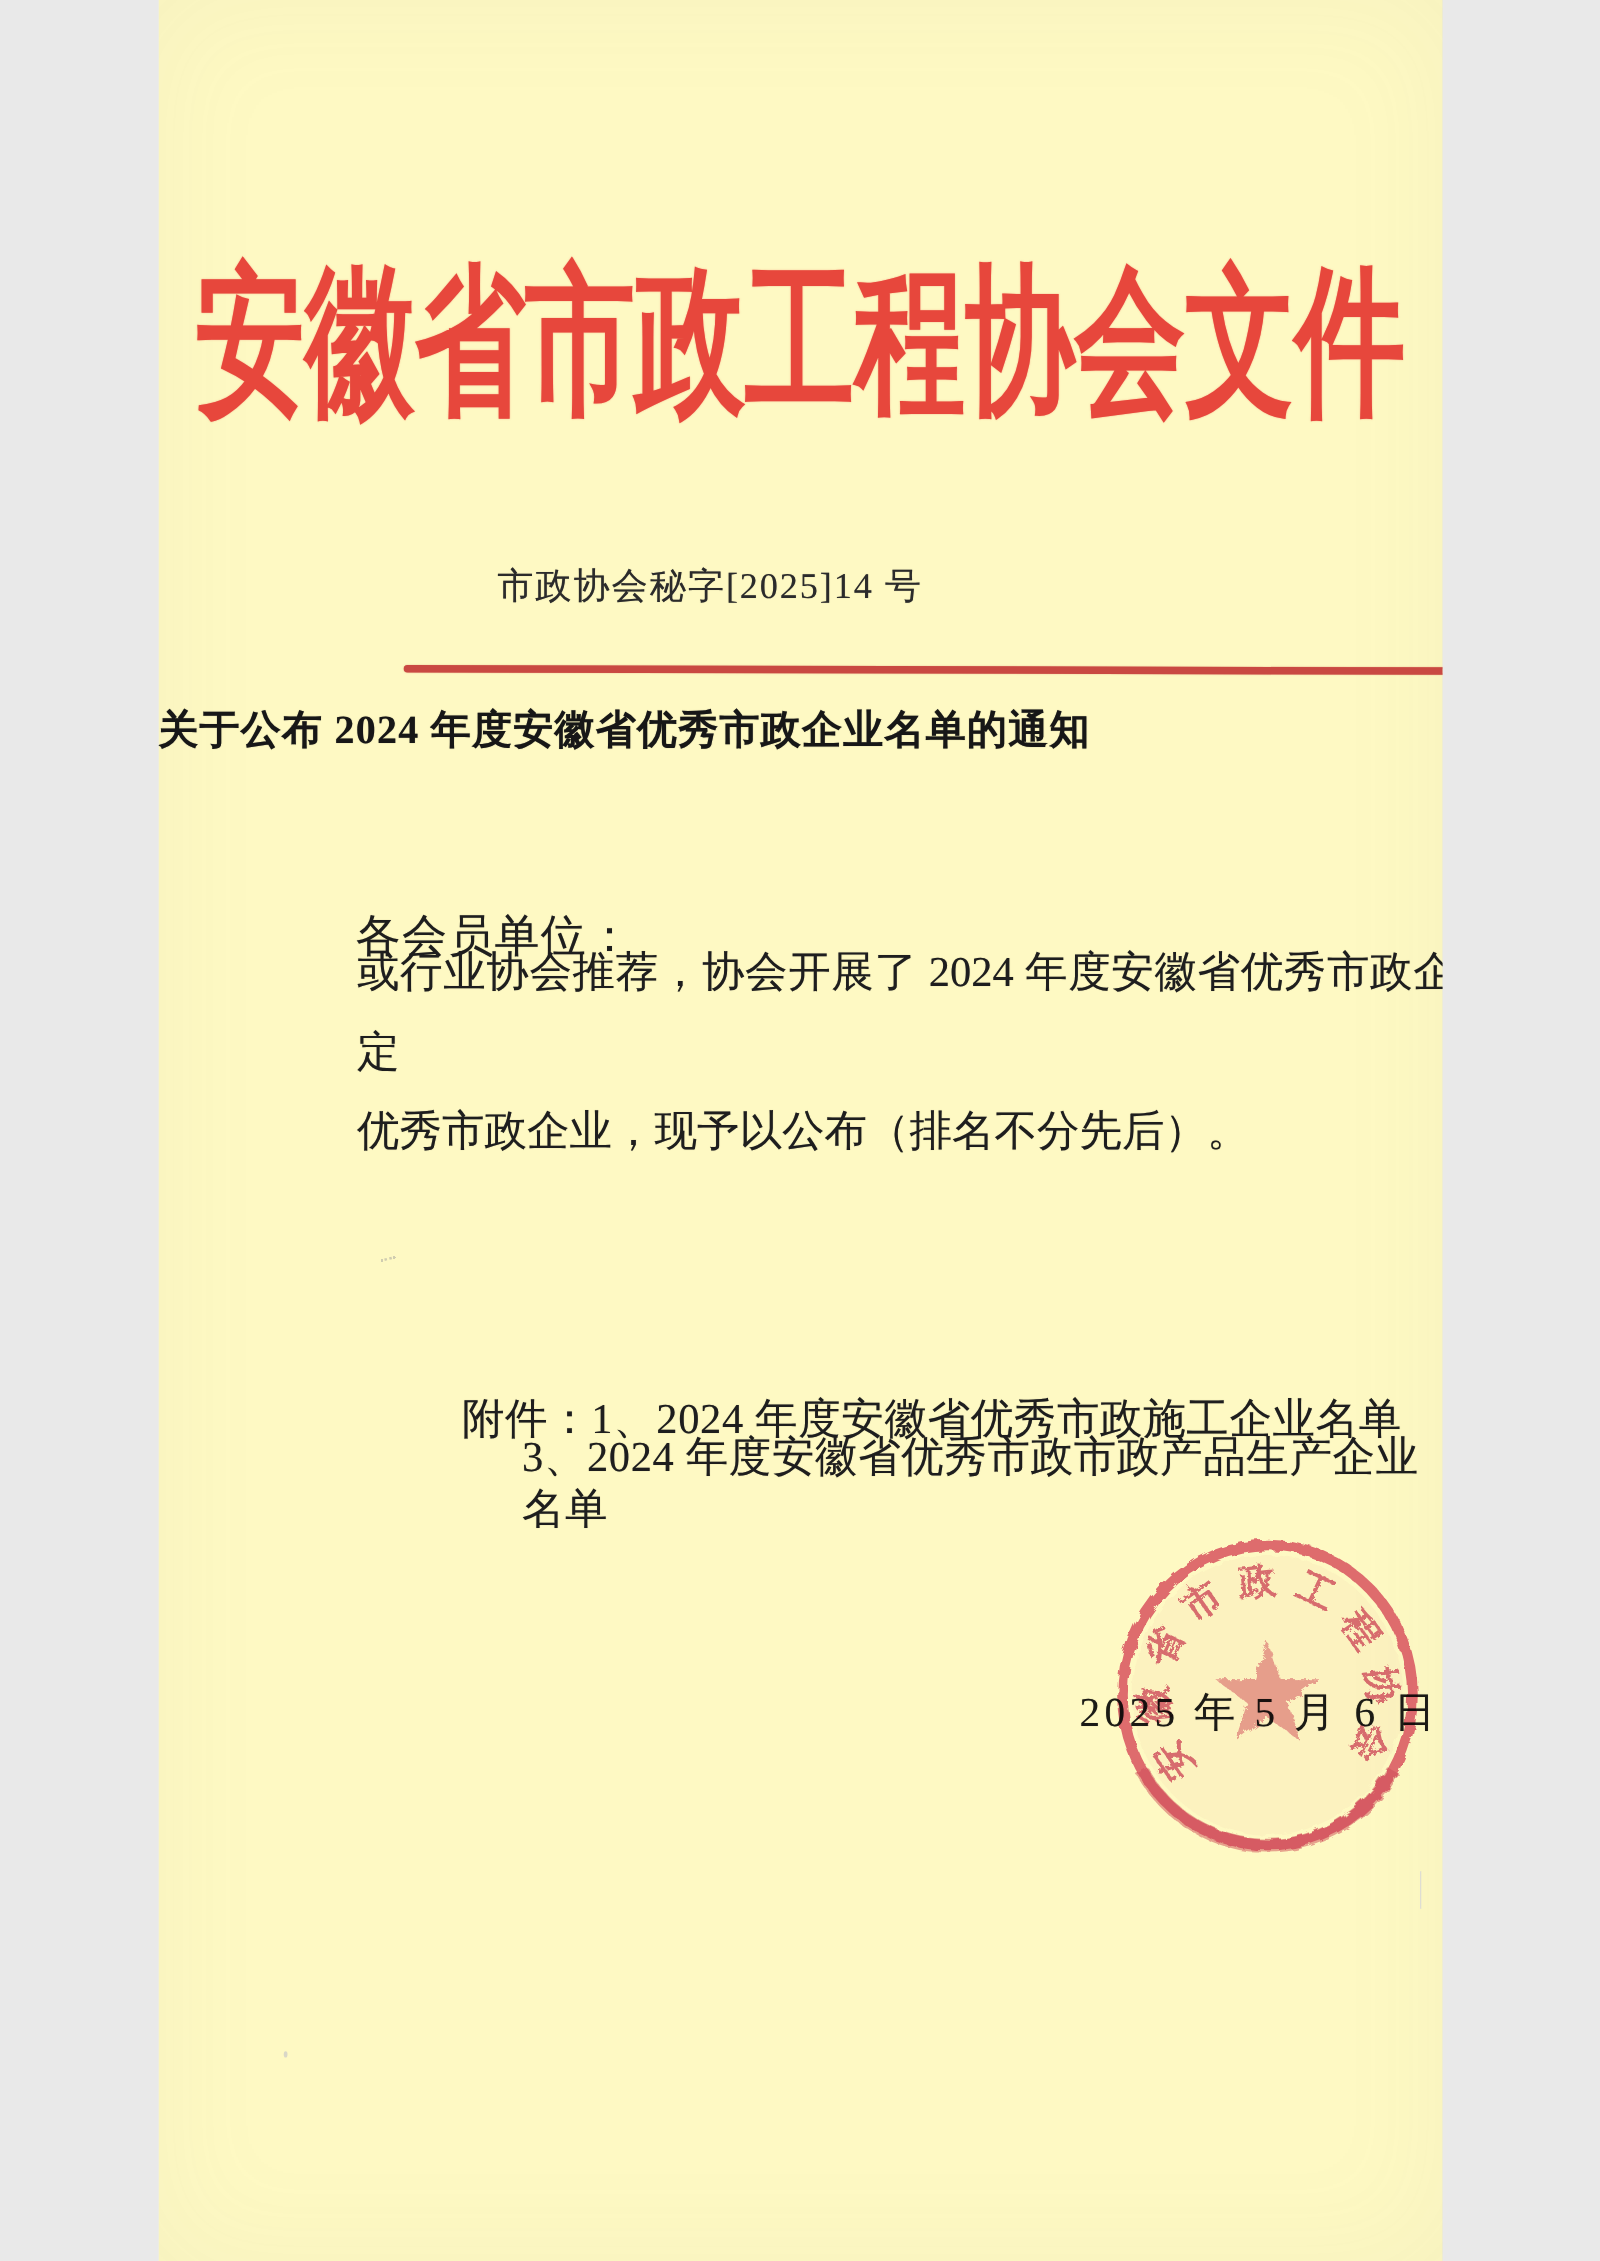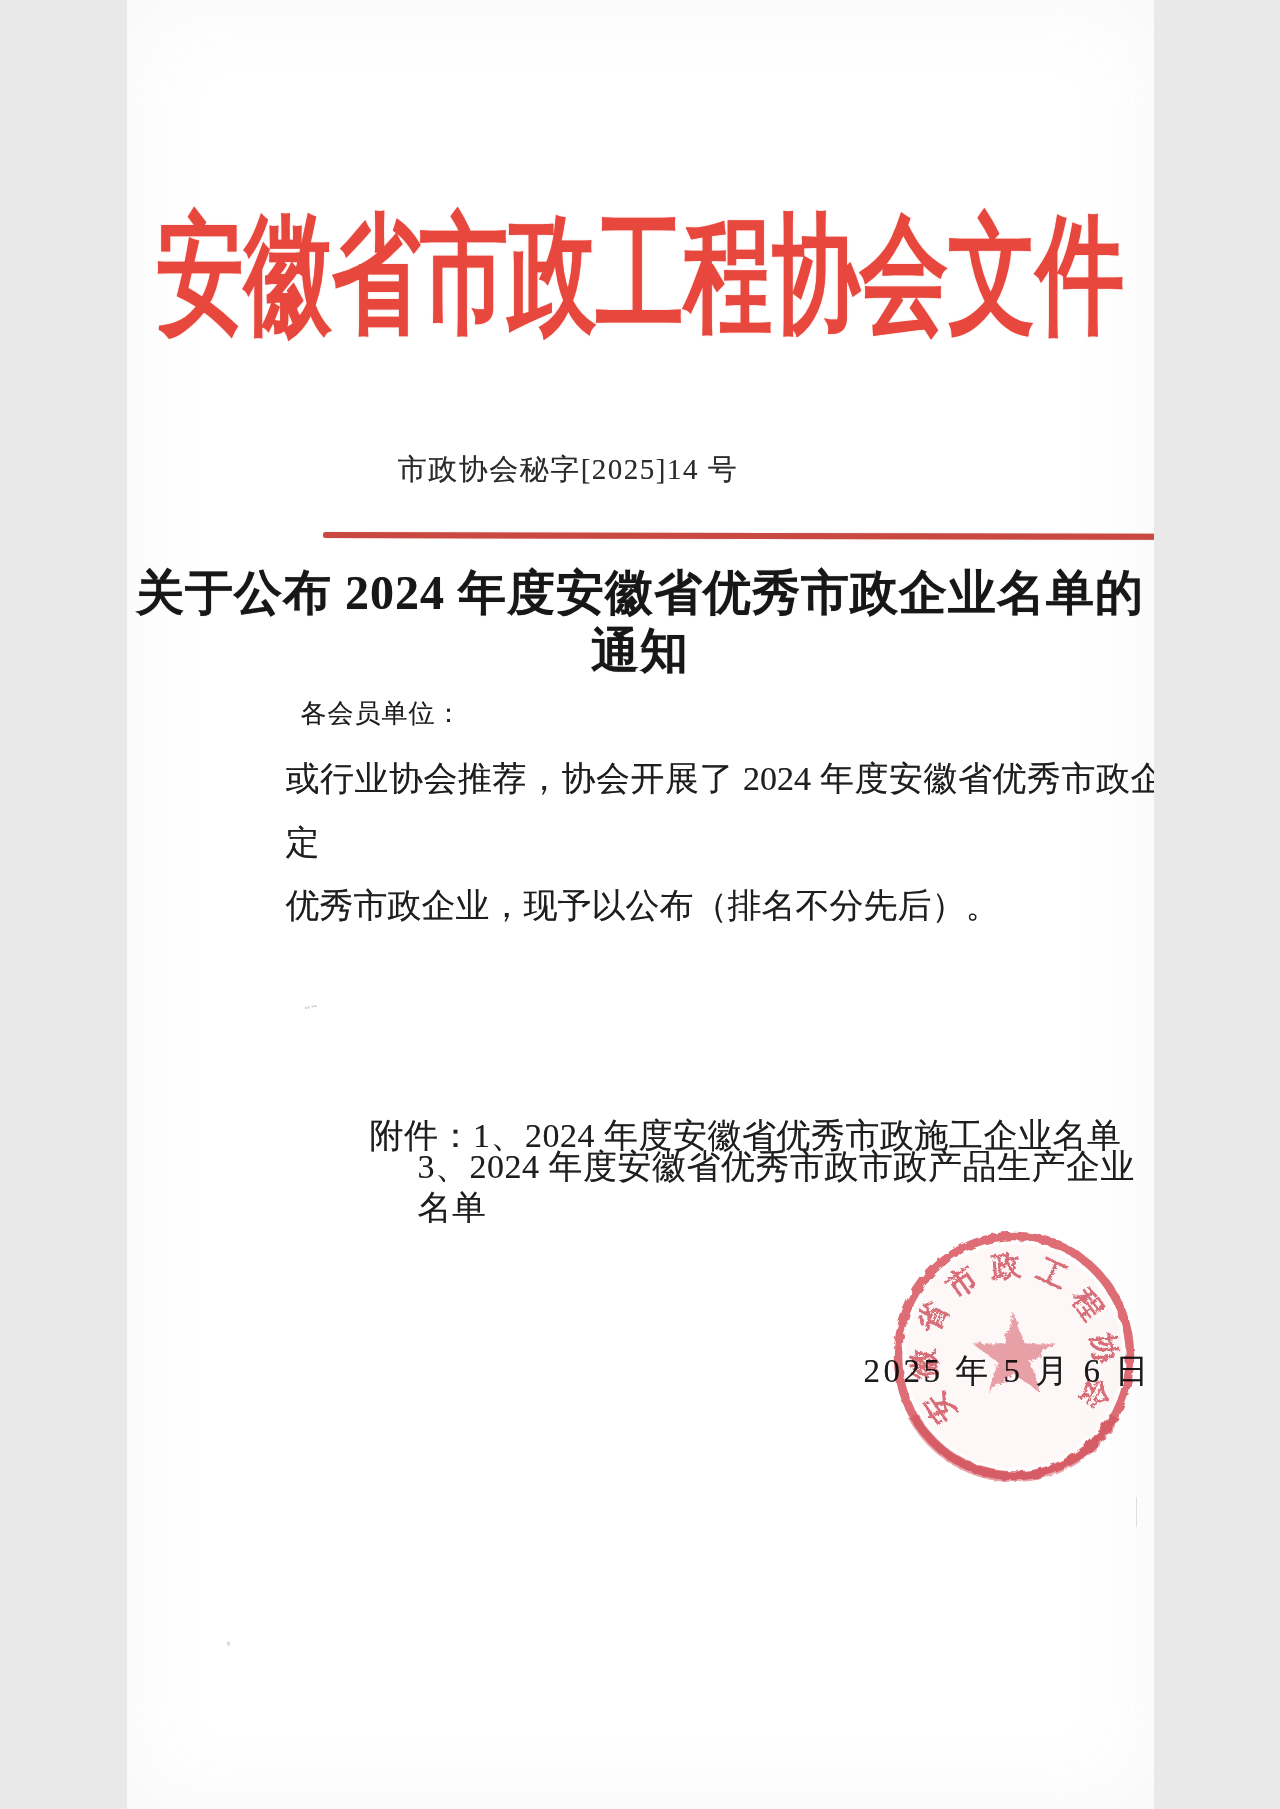--- a/index.html
+++ b/index.html
@@ -1,20 +1,20 @@
 <!DOCTYPE html>
 <html><head>
 <meta charset="utf-8">
 <style>
   html,body{margin:0;padding:0;background:#e9e9e9;}
   .page{
     position:relative;
     width:1027px;height:1809px;
     margin:0 auto;
-    background:#ffffff;
+    background:#fef9c3;
     overflow:hidden;
     font-family:"Liberation Serif","DejaVu Serif",serif;
     color:#1e1e1e;
     box-shadow:inset 0 0 90px rgba(140,140,140,.07);
   }
   .org-title{
     position:absolute;top:212px;left:0;right:0;
     text-align:center;
     font-size:88px;font-weight:700;line-height:1;
     color:#e7473c;
@@ -35,32 +35,31 @@
   .red-line{
     position:absolute;top:533px;left:196px;
     width:908px;height:6px;
     background:#c94942;
     border-radius:3px;
     transform:rotate(.12deg);
     box-shadow:0 0 1px rgba(201,73,66,.6);
   }
   .doc-title{
     position:absolute;top:564px;left:0;right:0;margin:0;
-    text-align:center;
-    font-size:48px;font-weight:700;line-height:1.2;
+    text-align:left;
+    font-size:32px;font-weight:700;line-height:1.2;
     letter-spacing:1px;
     color:#171717;
     text-shadow:0 0 .7px rgba(30,30,30,.55);
   }
   .salutation{
-    position:absolute;top:698px;left:158px;
-    font-size:26px;line-height:1.2;
+    position:absolute;top:728px;left:158px;
+    font-size:36px;line-height:1.2;
     letter-spacing:1px;
     text-shadow:0 0 .6px rgba(40,40,40,.5);
-    margin-left:16px;
   }
   .body-block{
     position:absolute;top:747px;left:159px;width:948px;
     font-size:34px;line-height:63.5px;
     text-shadow:0 0 .6px rgba(40,40,40,.5);
   }
   .body-line{white-space:nowrap;}
   .body-line.justify{
     white-space:normal;
     text-align:justify;

